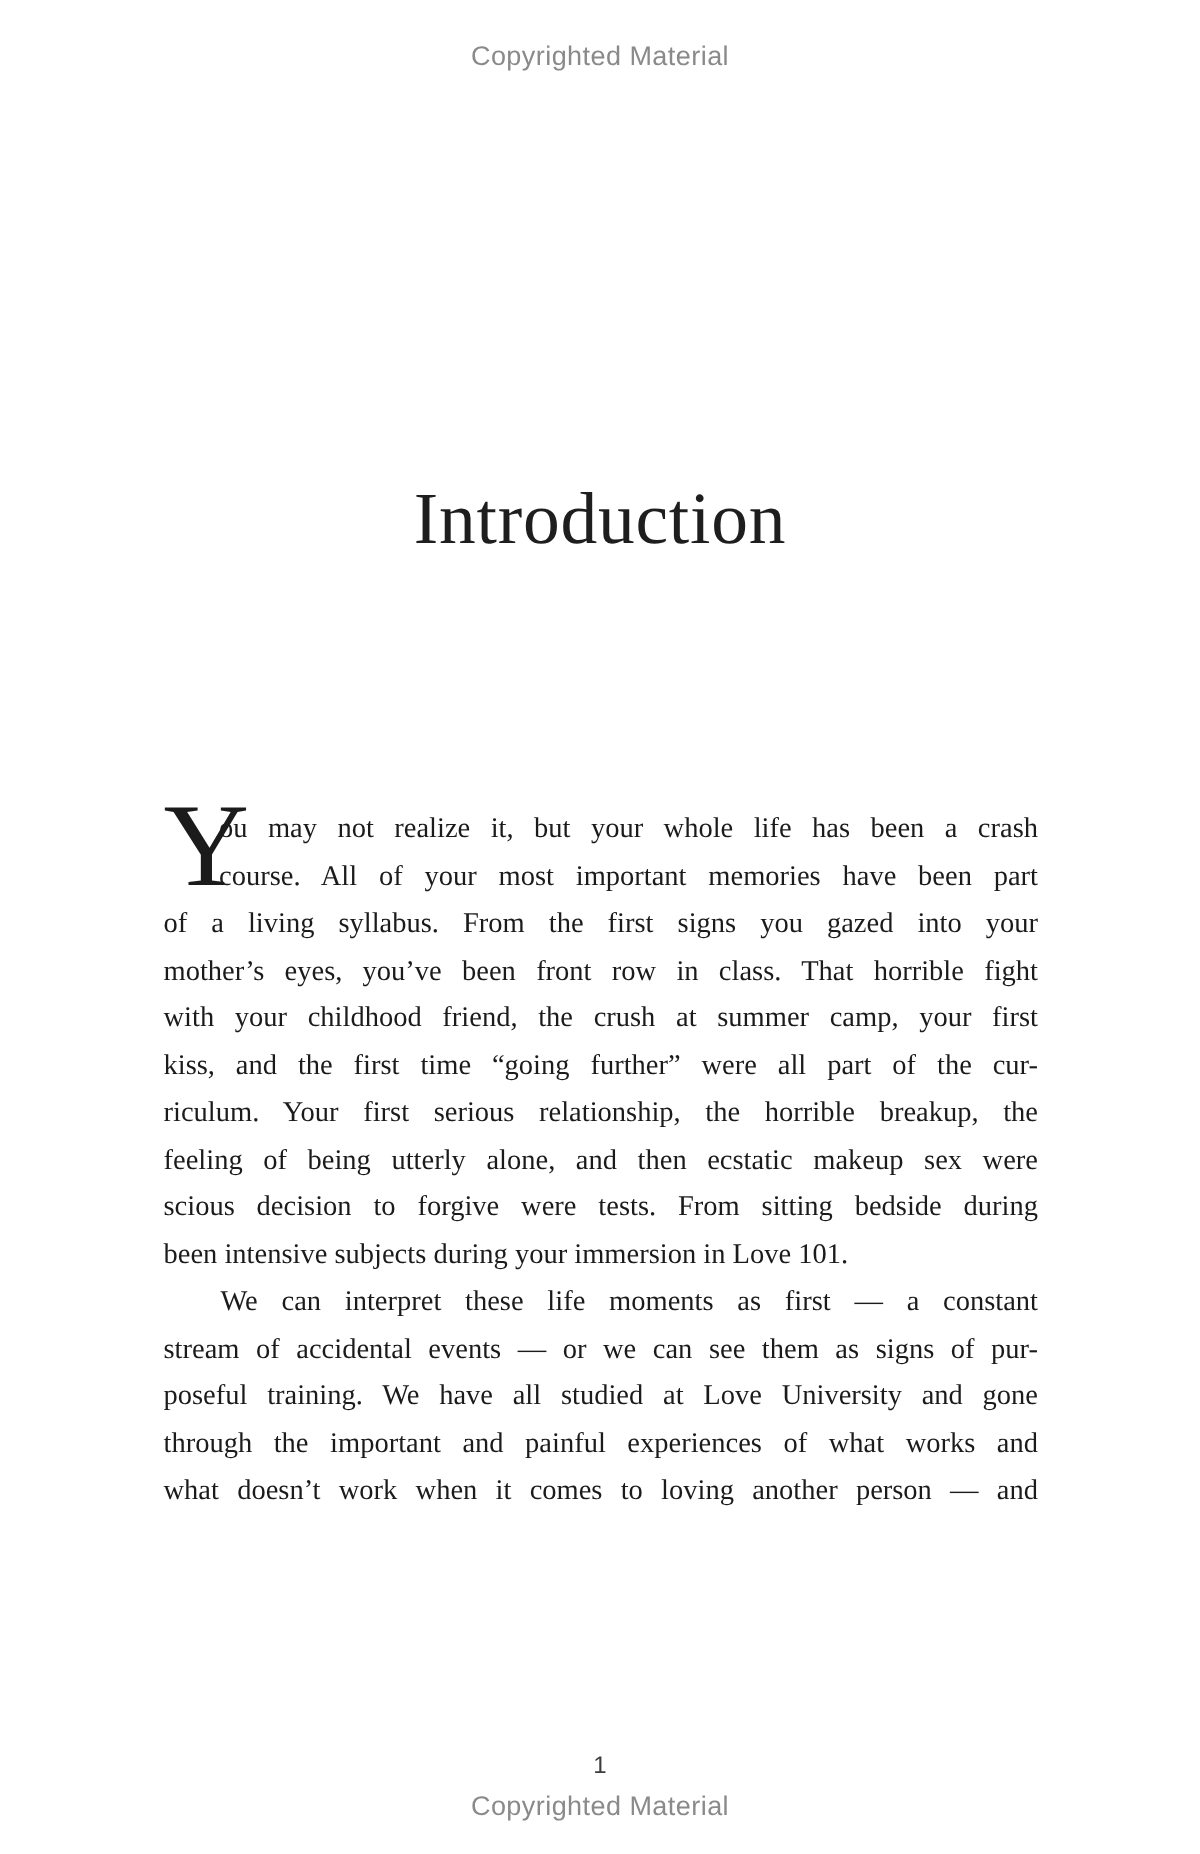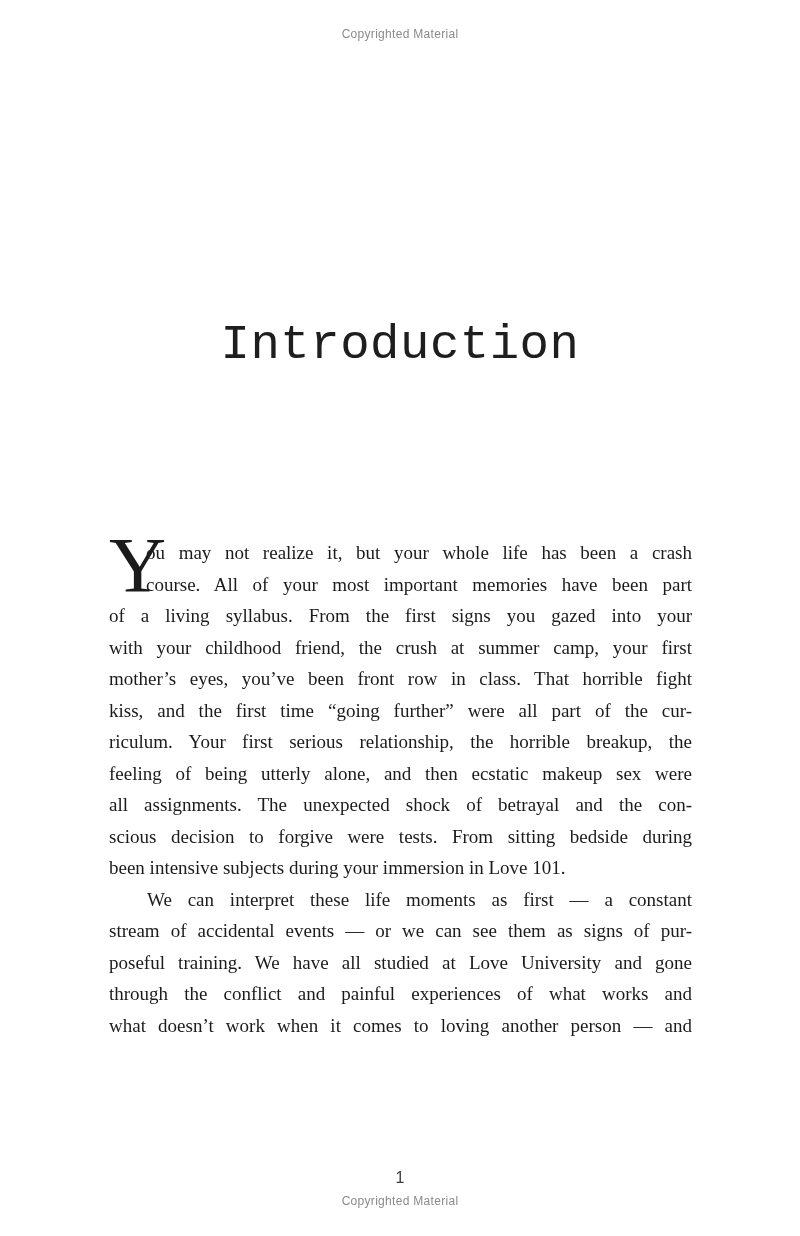--- a/index.html
+++ b/index.html
@@ -13,21 +13,21 @@
     height: 1236px;
     background: var(--paper, #ffffff);
     overflow: hidden;
   }
   .notice {
     position: absolute;
     left: 0;
     width: 100%;
     text-align: center;
     font-family: "Liberation Sans", sans-serif;
-    font-size: 12px;
+    font-size: 18px;
     letter-spacing: 0.3px;
     color: var(--notice, #8a8a8a);
   }
   .notice-top { top: 27px; }
   .notice-bottom { top: 1194px; }
   .page-number {
     position: absolute;
     top: 1169px;
     left: 0;
     width: 100%;
@@ -36,21 +36,21 @@
     font-size: 16px;
     color: var(--pagenum, #3c3c3c);
   }
   .chapter-title {
     position: absolute;
     top: 320px;
     left: 0;
     width: 100%;
     margin: 0;
     text-align: center;
-    font-family: Liberation Mono, monospace;
+    font-family: Liberation Serif, serif;
     font-weight: 300;
     font-size: 49px;
     line-height: 1.06;
     letter-spacing: 0.5px;
     color: var(--title, #1e1e1e);
   }
   .body-text {
     position: absolute;
     top: 537px;
     left: 109px;
@@ -100,35 +100,34 @@
         <span class="dropcap">Y</span>
       </div>
       <div class="dropcap-lines">
           <div class="bodyline">ou may not realize it, but your whole life has been a crash</div>
           <div class="bodyline">course. All of your most important memories have been part</div>
         </div>
     </div>
 
     <div>
         <div class="bodyline">of a living syllabus. From the first signs you gazed into your</div>
+        <div class="bodyline">mother’s eyes, you’ve been front row in class. That horrible fight</div>
         <div class="bodyline">with your childhood friend, the crush at summer camp, your first</div>
-        <div class="bodyline">mother’s eyes, you’ve been front row in class. That horrible fight</div>
         <div class="bodyline">kiss, and the first time “going further” were all part of the cur-</div>
         <div class="bodyline">riculum. Your first serious relationship, the horrible breakup, the</div>
         <div class="bodyline">feeling of being utterly alone, and then ecstatic makeup sex were</div>
-        <div class="bodyline">all assignments. The unexpected shock of betrayal and the con-</div>
         <div class="bodyline">scious decision to forgive were tests. From sitting bedside during</div>
         <div class="bodyline lastline">been intensive subjects during your immersion in Love 101.</div>
       </div>
 
     <div>
         <div class="bodyline indentline">We can interpret these life moments as first — a constant</div>
         <div class="bodyline">stream of accidental events — or we can see them as signs of pur-</div>
         <div class="bodyline">poseful training. We have all studied at Love University and gone</div>
-        <div class="bodyline">through the conflict and painful experiences of what works and</div>
+        <div class="bodyline">through the important and painful experiences of what works and</div>
         <div class="bodyline">what doesn’t work when it comes to loving another person — and</div>
       </div>
 
   </div>
 
   <div class="page-number">1</div>
 
   <div class="notice notice-bottom">Copyrighted Material</div>
 
 </div>

